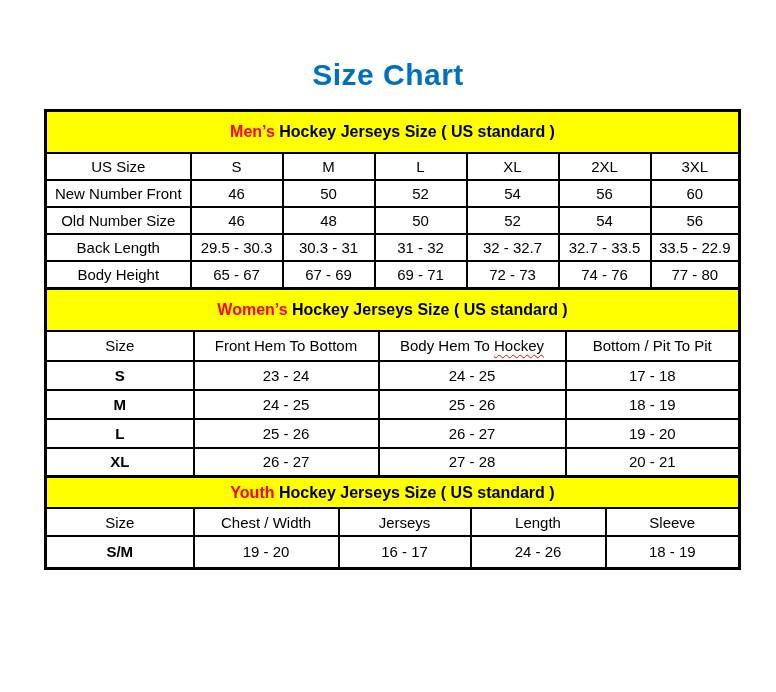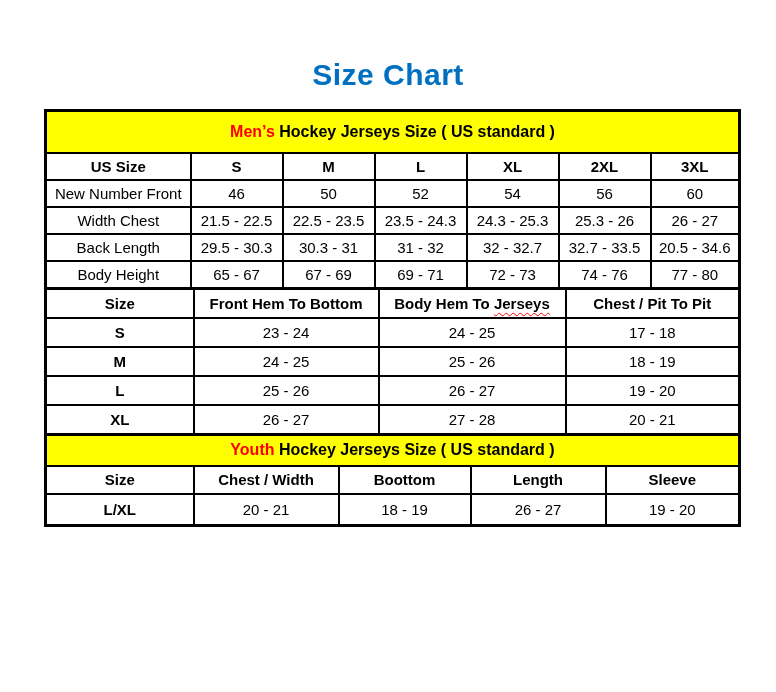--- a/index.html
+++ b/index.html
@@ -46,21 +46,21 @@
     white-space:nowrap;
   }
   tr.band td{
     background:var(--band-yellow);
     font-weight:bold;
     font-size:16px;
   }
   .men tr.band td,.women tr.band td{height:40px;}
   .youth tr.band td{height:29px;text-align:center;}
   .band-highlight{color:var(--section-highlight-red);}
-  tr.head th{font-weight:bold;}
+  tr.head th{font-weight:normal;}
   .men tr.head,.men tr.data{height:27px;}
   .women tr.head{height:30px;}
   .women tr.data{height:29px;}
   .youth tr.head{height:28px;}
   .youth tr.data{height:32px;}
   td.lbl{font-weight:normal;}
   td.lbl-bold{font-weight:bold;}
   .squiggle{
     text-decoration-line:underline;
     text-decoration-style:wavy;
@@ -104,36 +104,36 @@
       <tr class="data">
         <td class="lbl">New Number Front</td>
         <td>46</td>
         <td>50</td>
         <td>52</td>
         <td>54</td>
         <td>56</td>
         <td>60</td>
       </tr>
       <tr class="data">
-        <td class="lbl">Width Chest</td>
-        <td>21.5 - 22.5</td>
-        <td>22.5 - 23.5</td>
-        <td>23.5 - 24.3</td>
-        <td>24.3 - 25.3</td>
-        <td>25.3 - 26</td>
-        <td>26 - 27</td>
+        <td class="lbl">Old Number Size</td>
+        <td>46</td>
+        <td>48</td>
+        <td>50</td>
+        <td>52</td>
+        <td>54</td>
+        <td>56</td>
       </tr>
       <tr class="data">
         <td class="lbl">Back Length</td>
         <td>29.5 - 30.3</td>
         <td>30.3 - 31</td>
         <td>31 - 32</td>
         <td>32 - 32.7</td>
         <td>32.7 - 33.5</td>
-        <td>20.5 - 34.6</td>
+        <td>33.5 - 22.9</td>
       </tr>
       <tr class="data">
         <td class="lbl">Body Height</td>
         <td>65 - 67</td>
         <td>67 - 69</td>
         <td>69 - 71</td>
         <td>72 - 73</td>
         <td>74 - 76</td>
         <td>77 - 80</td>
       </tr>
@@ -141,25 +141,28 @@
       </table>
 
     <table class="sec women">
       <colgroup>
         <col style="width:148px">
           <col style="width:185px">
           <col style="width:187px">
           <col>
       </colgroup>
       <tbody>
+          <tr class="band">
+        <td colspan="4"><span class="band-highlight">Women’s</span><span> Hockey Jerseys Size ( US standard )</span></td>
+      </tr>
       <tr class="head">
         <th>Size</th>
         <th>Front Hem To Bottom</th>
-        <th><span>Body Hem To </span><span class="squiggle">Jerseys</span></th>
-        <th>Chest / Pit To Pit</th>
+        <th><span>Body Hem To </span><span class="squiggle">Hockey</span></th>
+        <th>Bottom / Pit To Pit</th>
       </tr>
       <tr class="data">
         <td class="lbl-bold">S</td>
         <td>23 - 24</td>
         <td>24 - 25</td>
         <td>17 - 18</td>
       </tr>
       <tr class="data">
         <td class="lbl-bold">M</td>
         <td>24 - 25</td>
@@ -189,28 +192,28 @@
           <col style="width:135px">
           <col>
       </colgroup>
       <tbody>
           <tr class="band">
         <td colspan="5"><span class="band-highlight">Youth</span><span> Hockey Jerseys Size ( US standard )</span></td>
       </tr>
       <tr class="head">
         <th>Size</th>
         <th>Chest / Width</th>
-        <th>Boottom</th>
+        <th>Jerseys</th>
         <th>Length</th>
         <th>Sleeve</th>
       </tr>
       <tr class="data">
-        <td class="lbl-bold">L/XL</td>
-        <td>20 - 21</td>
+        <td class="lbl-bold">S/M</td>
+        <td>19 - 20</td>
+        <td>16 - 17</td>
+        <td>24 - 26</td>
         <td>18 - 19</td>
-        <td>26 - 27</td>
-        <td>19 - 20</td>
       </tr>
     </tbody>
       </table>
 
   </div>
 </div>
 
 </body></html>

